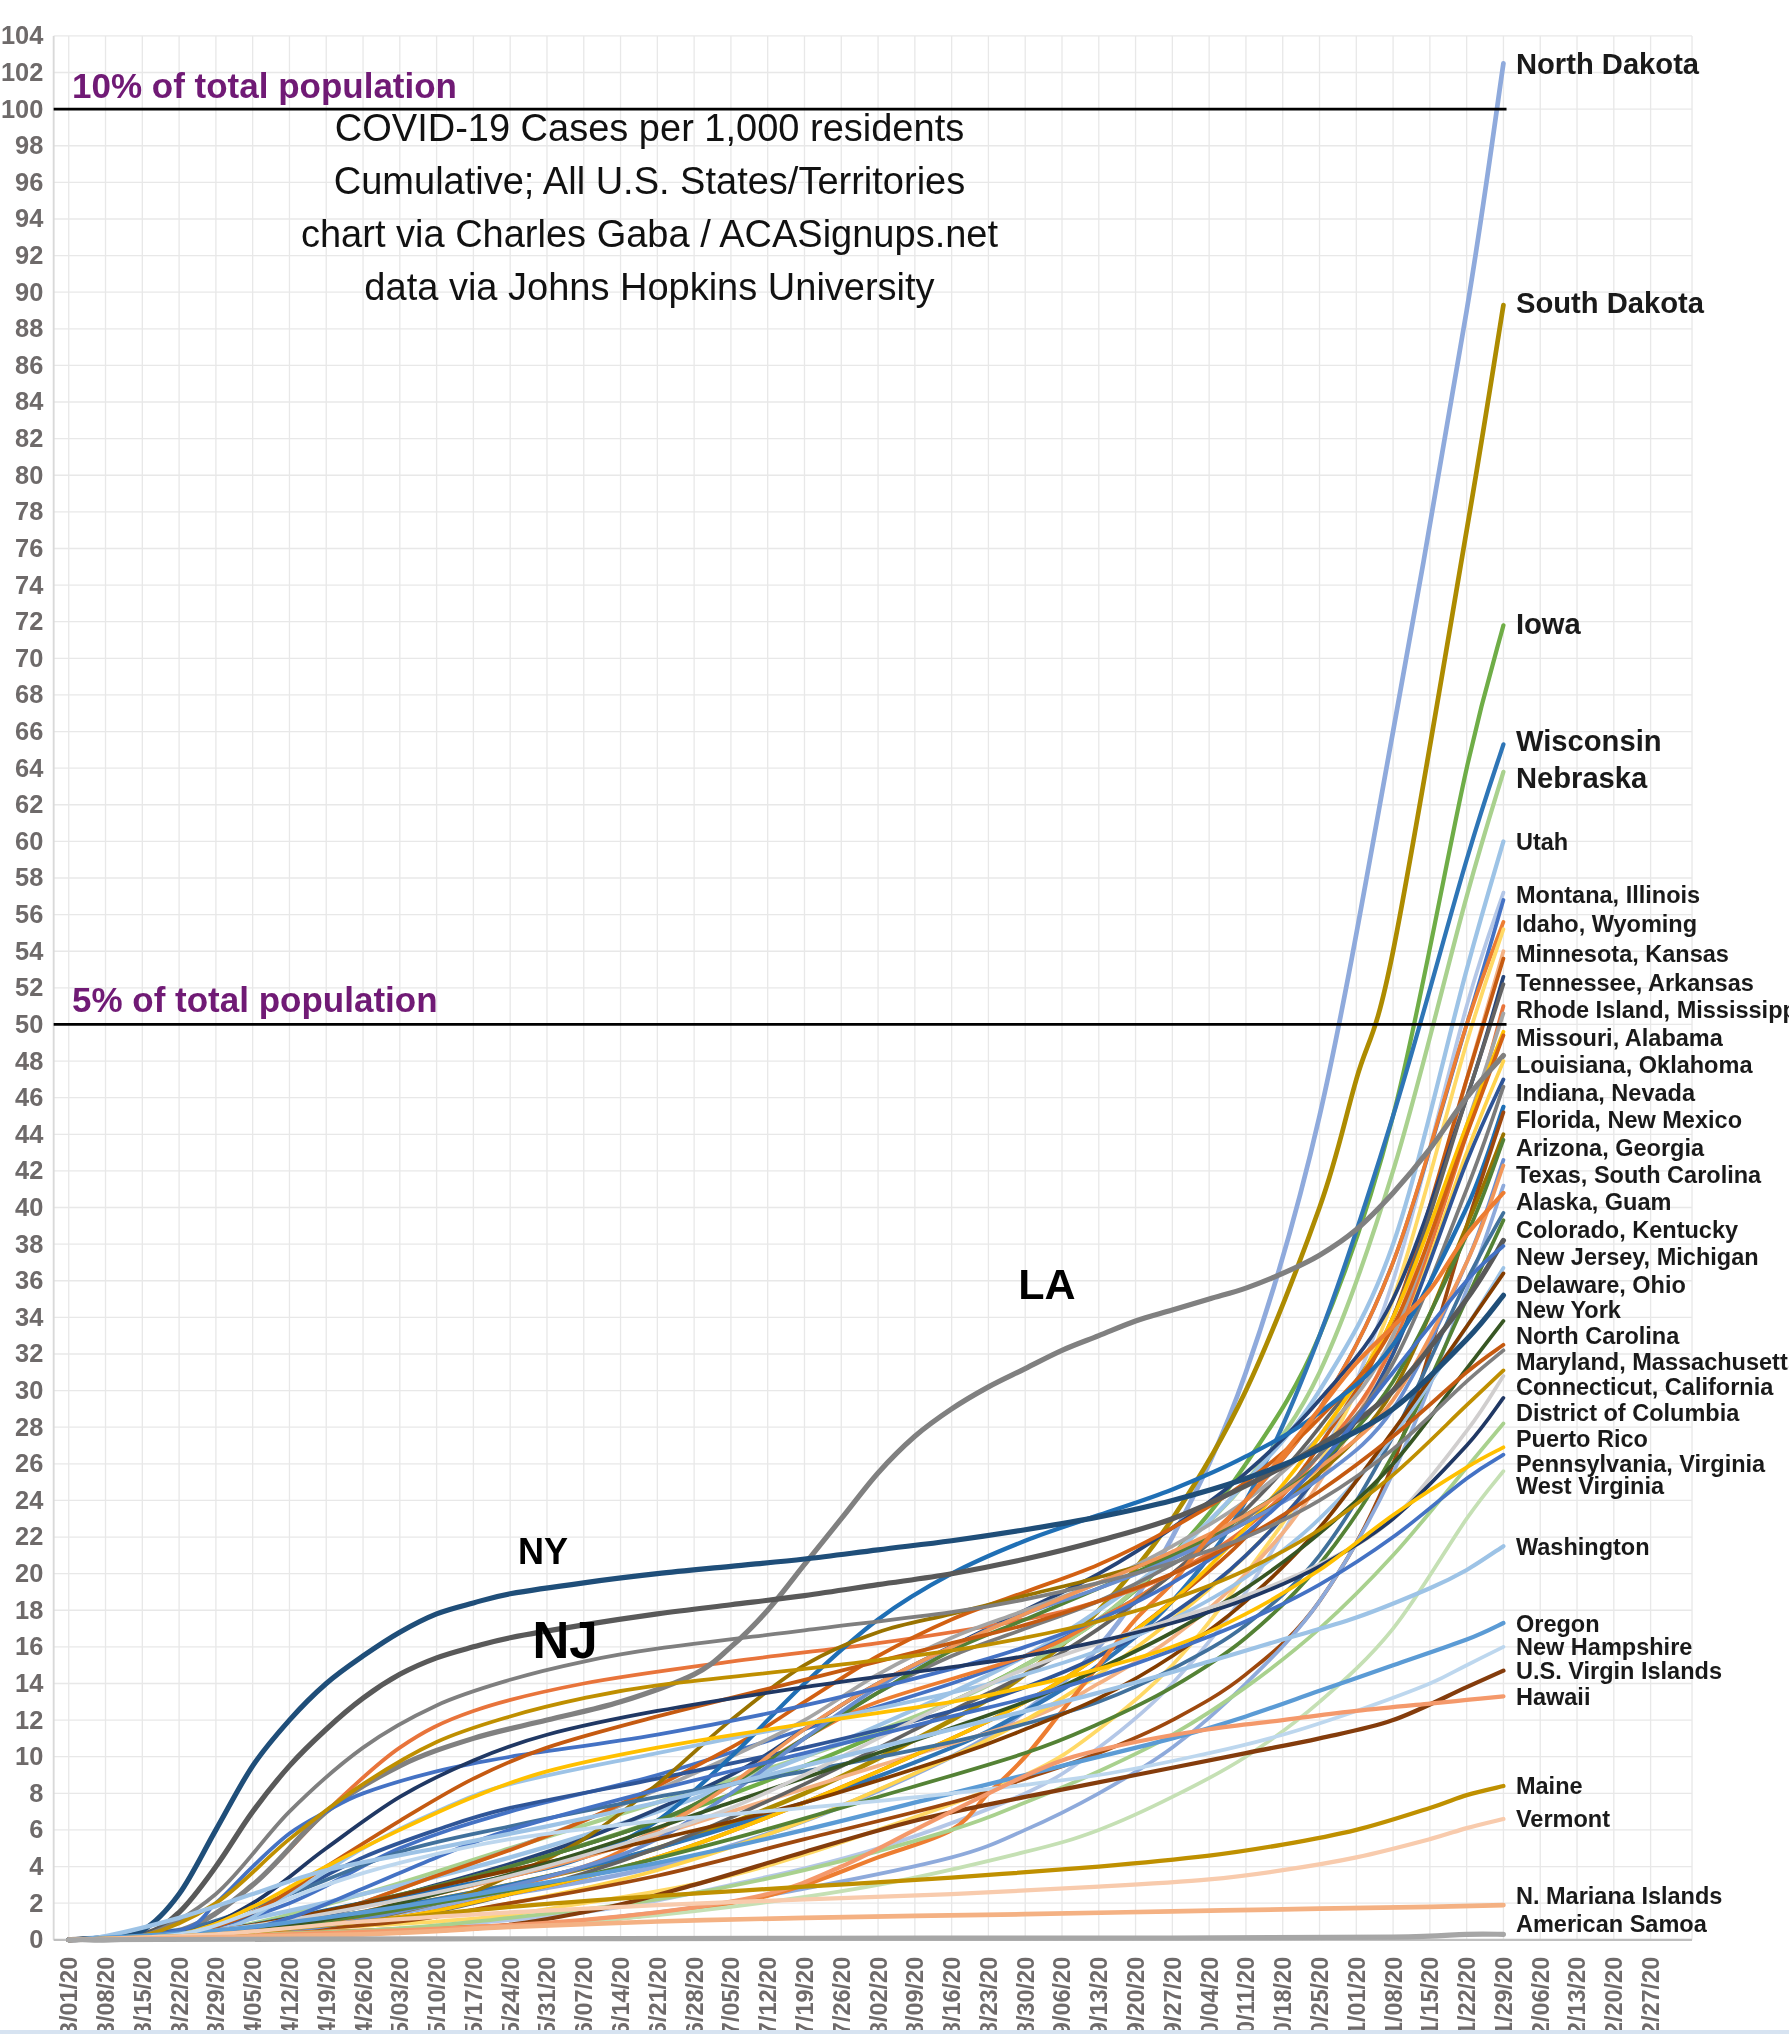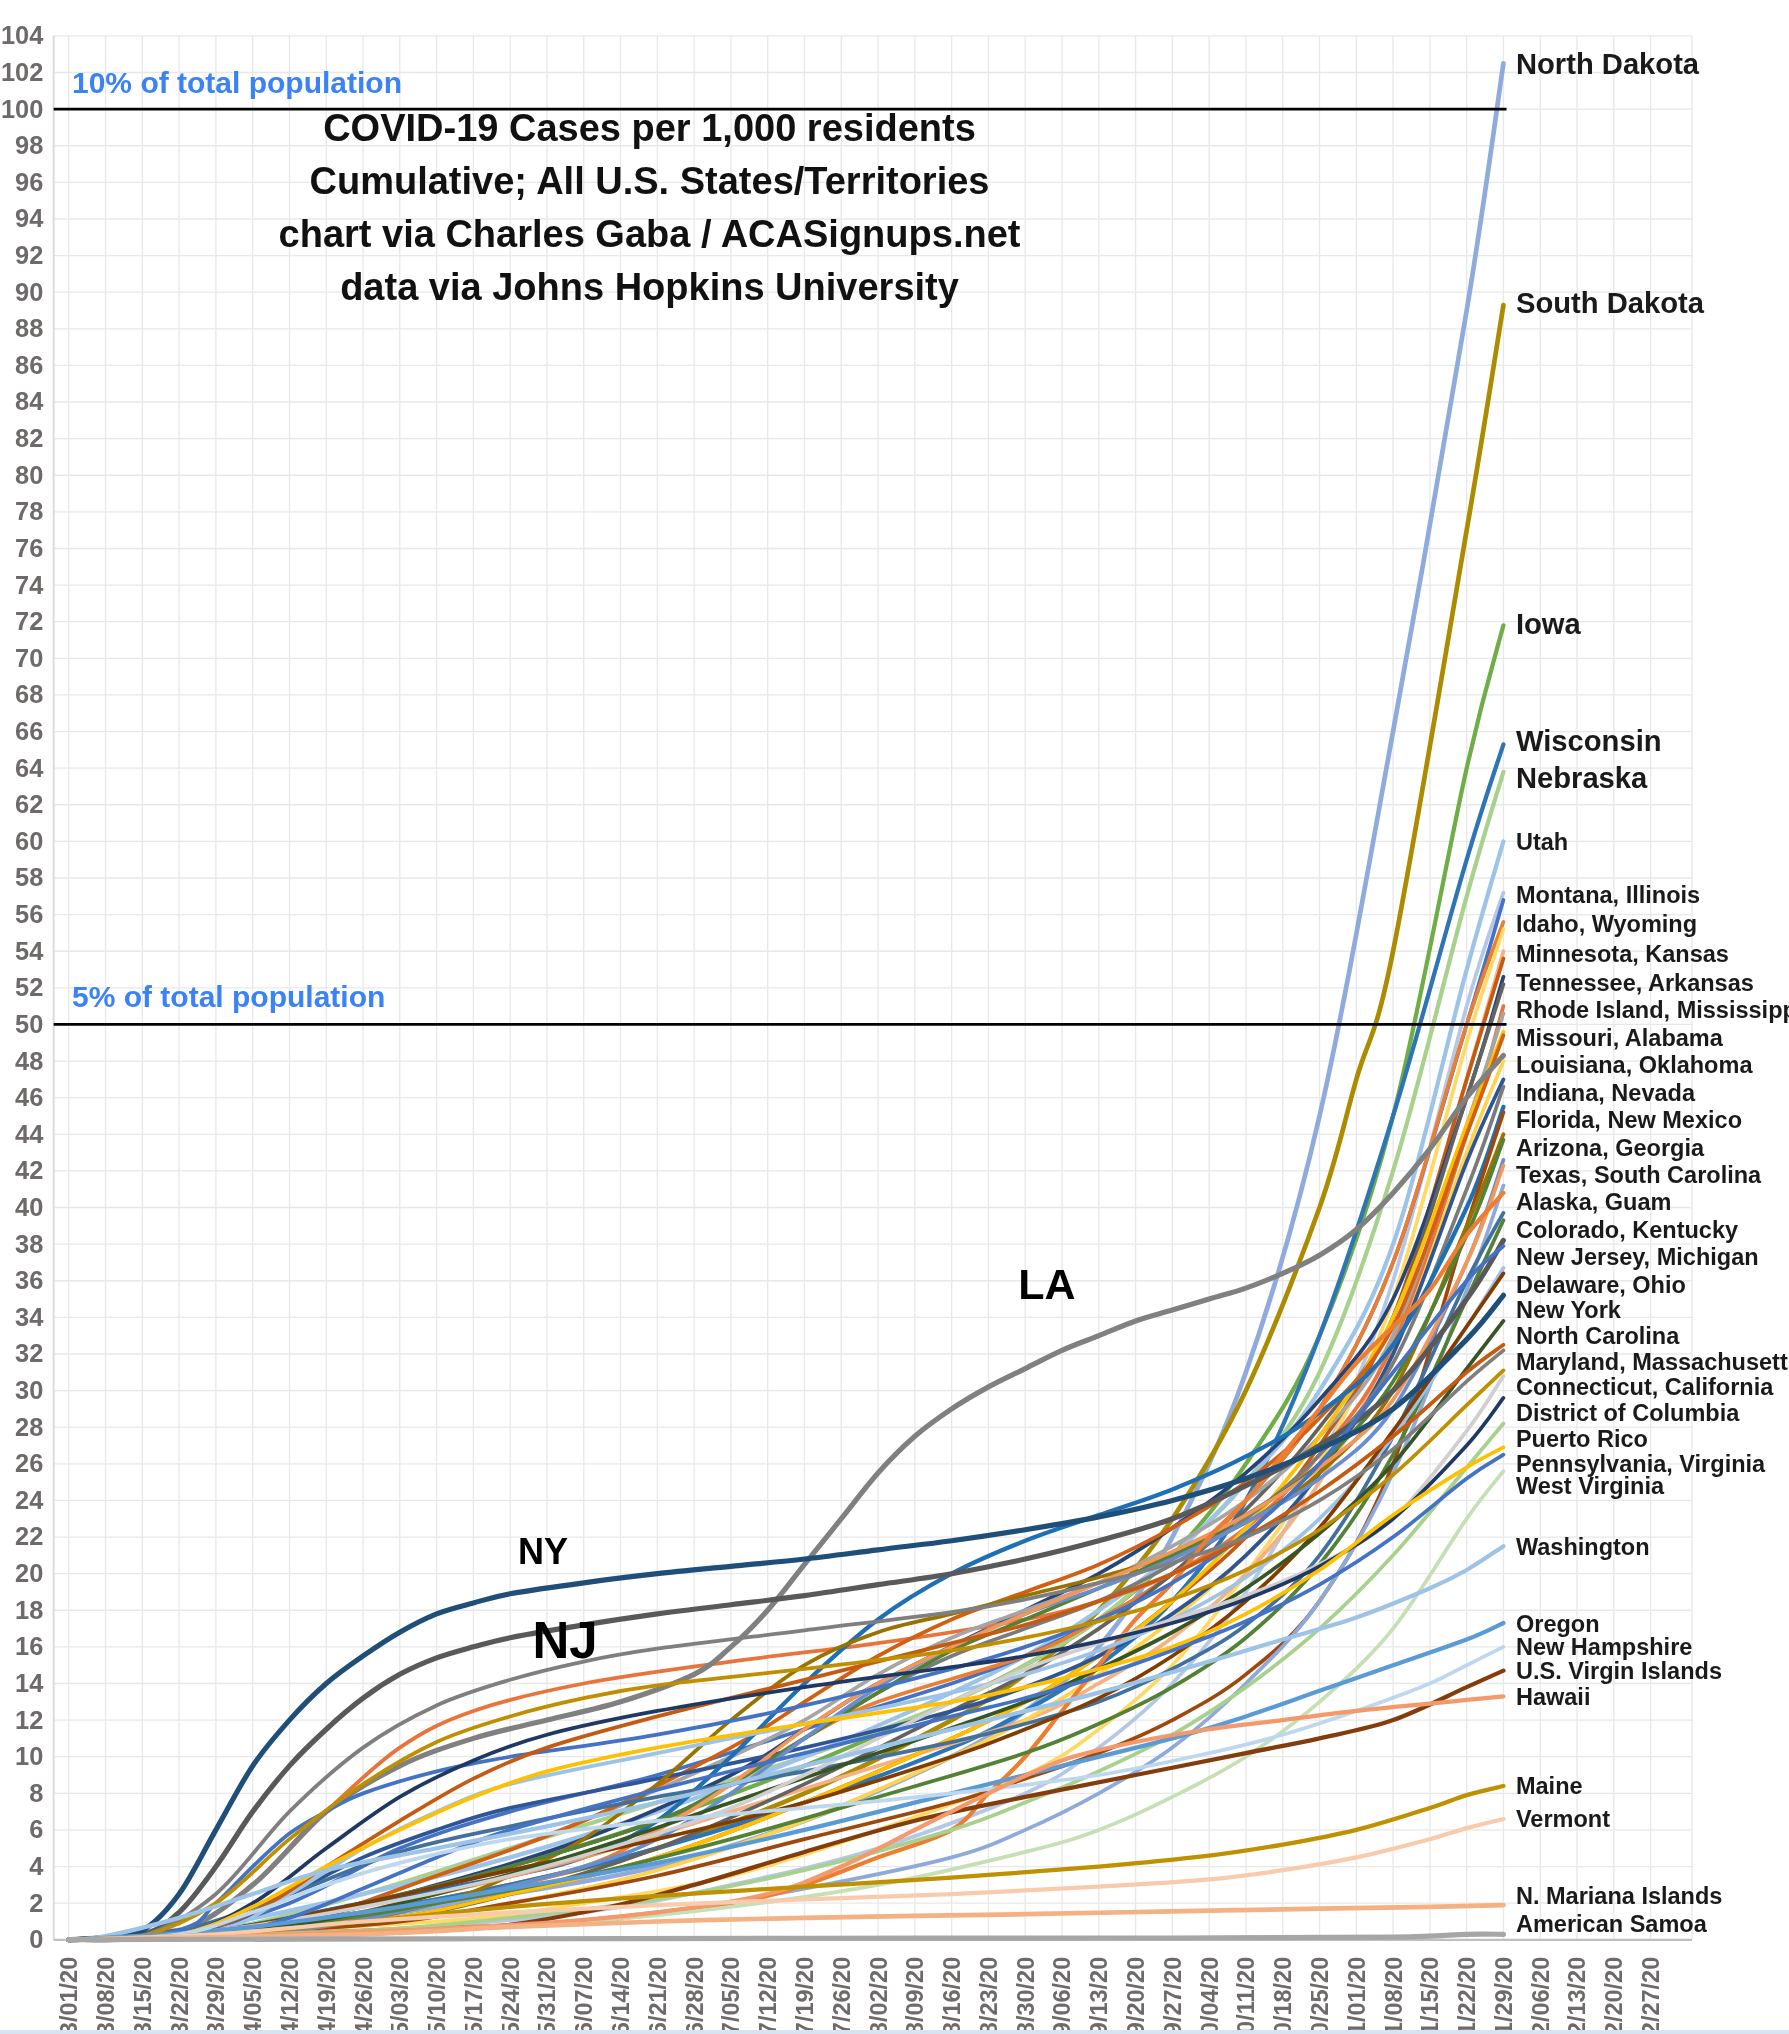--- a/index.html
+++ b/index.html
@@ -1,20 +1,20 @@
 <!DOCTYPE html>
 <html style="font-size:15px"><head>
 <meta charset="utf-8">
 <style>
   html,body{margin:0;padding:0;background:#fff;}
   .stage{position:relative;width:1789px;height:2035px;background:#ffffff;overflow:hidden;
          font-family:"Liberation Sans", sans-serif;}
   .title-block{position:absolute;left:273px;top:102px;width:753px;text-align:center;
-               color:#111;font-weight:bold;font-size:38px;line-height:53px;letter-spacing:0px;}
-  .ref-label{position:absolute;color:#3b82f6;font-weight:bold;font-size:30px;}
+               color:#111;font-weight:normal;font-size:38px;line-height:53px;letter-spacing:0px;}
+  .ref-label{position:absolute;color:#701a75;font-weight:bold;font-size:35px;}
   .inline-label{position:absolute;color:#000;font-weight:bold;transform:translate(-50%,-50%);}
   .bottom-strip{position:absolute;left:0;bottom:0;width:100%;height:4.7px;background:#d7e3f1;}
   svg text{font-family:"Liberation Sans", sans-serif;}
 </style>
 </head>
 <body>
 
 <div class="stage">
 
   <svg id="chart" width="1789" height="2035" viewBox="0 0 1900 2161">

